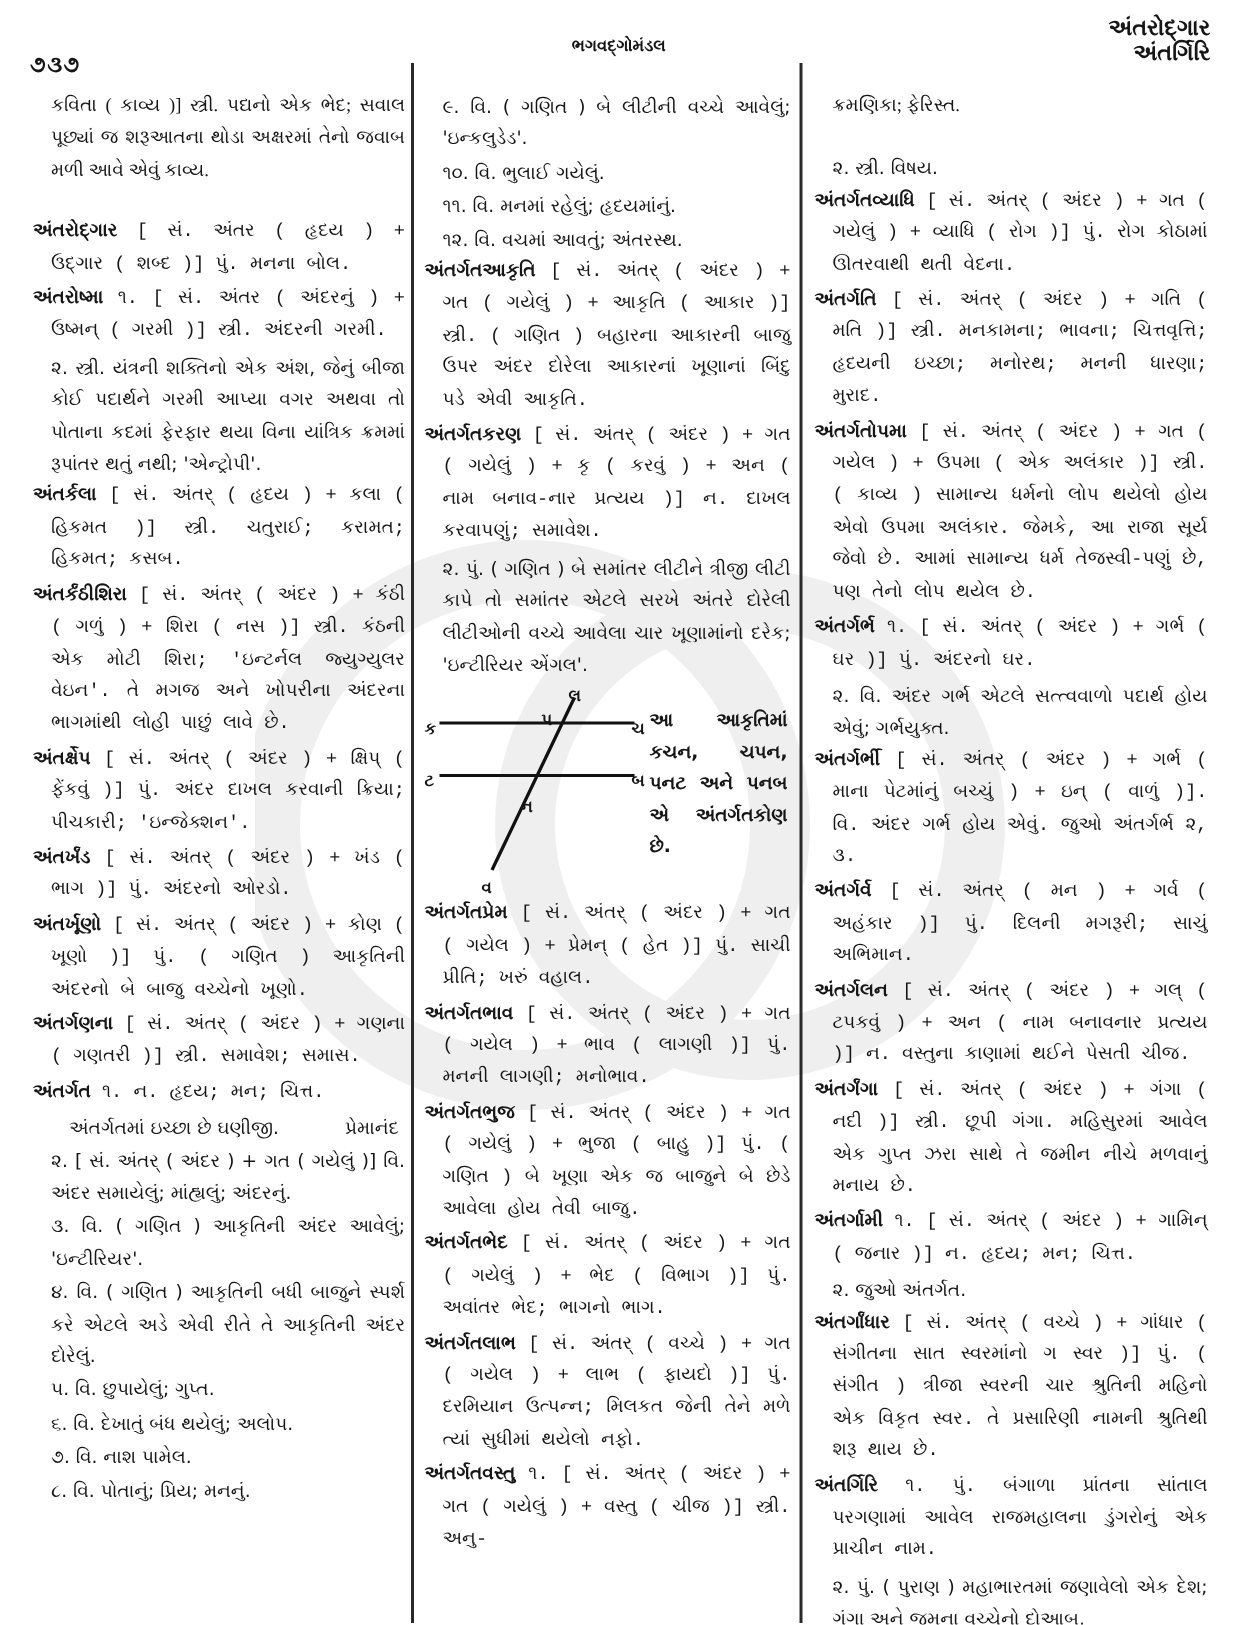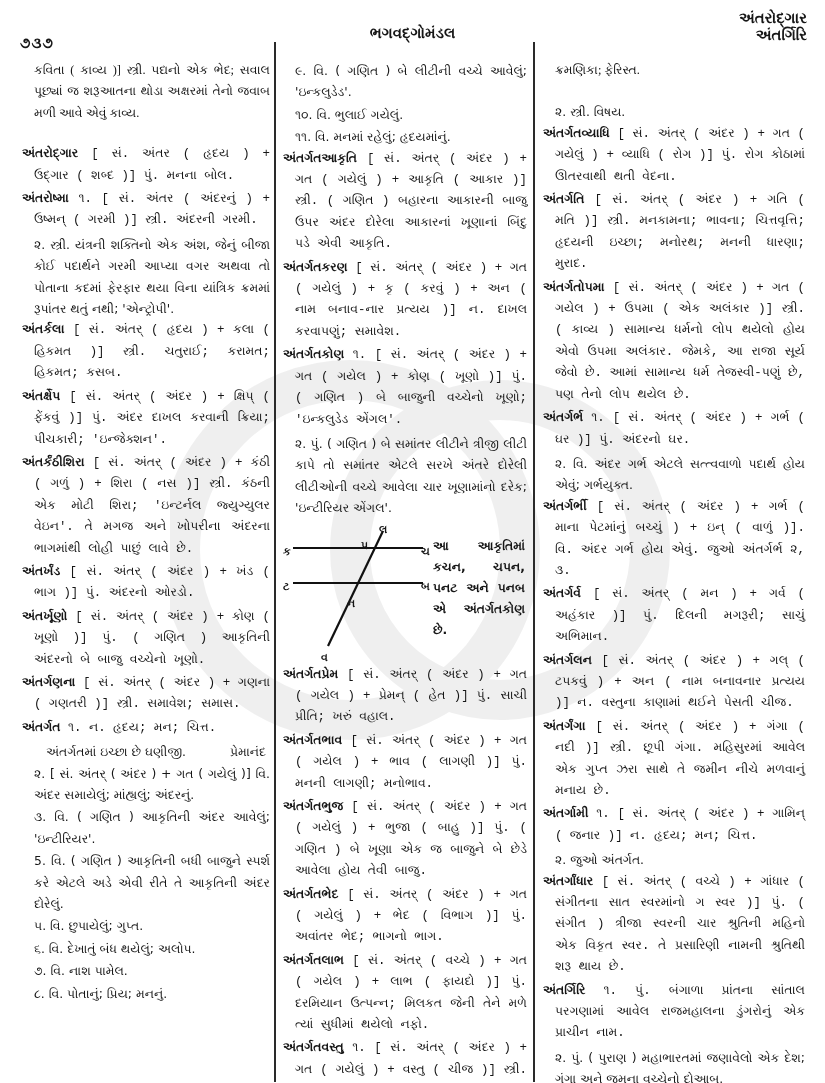--- a/index.html
+++ b/index.html
@@ -8,21 +8,21 @@
     background: #ffffff; color: #161616;
     font-family: "DejaVu Sans", sans-serif;
     position: relative;
   }
   .watermark {
     position: absolute; left: 170px; top: 300px; width: 500px; height: 500px;
     pointer-events: none; opacity: 0.06;
   }
   .header { position: absolute; top: 0; left: 0; width: 825px; height: 60px; }
   .page-num { position: absolute; left: 20px; top: 34px; font-size: 15px; font-weight: bold; letter-spacing: 1px; }
-  .running-title { position: absolute; left: 0; width: 825px; top: 24px; text-align: center; font-size: 15px; font-weight: bold; }
+  .running-title { position: absolute; left: 0; width: 825px; top: 24px; text-align: center; font-size: 11px; font-weight: bold; }
   .guide-words { position: absolute; right: 18px; top: 10px; text-align: right; font-size: 15px; font-weight: bold; line-height: 17px; }
   .col {
     position: absolute; top: 60px; bottom: 10px;
     font-size: 12.4px; line-height: 21.4px;
     text-align: justify;
   }
   .col1 { left: 22px; width: 248px; }
   .col2 { left: 283px; width: 244px; }
   .col3 { left: 543px; width: 262px; }
   .divider { position: absolute; top: 42px; width: 1.5px; background: #2a2a2a; }
@@ -58,42 +58,42 @@
 
 <div class="divider div1"></div>
 <div class="divider div2"></div>
 
 <div class="col col1">
     <p class="cont">કવિતા ( કાવ્ય )] સ્ત્રી. પદ્યનો એક ભેદ; સવાલ પૂછ્યાં જ શરૂઆતના થોડા અક્ષરમાં તેનો જવાબ મળી આવે એવું કાવ્ય.</p>
     <p class="entry"><span class="hw">અંતરોદ્ગાર</span><span> [ સં. અંતર ( હૃદય ) + ઉદ્ગાર ( શબ્દ )] પું. મનના બોલ.</span></p>
     <p class="entry"><span class="hw">અંતરોષ્મા</span><span> ૧. [ સં. અંતર ( અંદરનું ) + ઉષ્મન્ ( ગરમી )] સ્ત્રી. અંદરની ગરમી.</span></p>
     <p class="sub">૨. સ્ત્રી. યંત્રની શક્તિનો એક અંશ, જેનું બીજા કોઈ પદાર્થને ગરમી આપ્યા વગર અથવા તો પોતાના કદમાં ફેરફાર થયા વિના યાંત્રિક ક્રમમાં રૂપાંતર થતું નથી; 'એન્ટ્રોપી'.</p>
     <p class="entry"><span class="hw">અંતર્કલા</span><span> [ સં. અંતર્ ( હૃદય ) + કલા ( હિકમત )] સ્ત્રી. ચતુરાઈ; કરામત; હિકમત; કસબ.</span></p>
+    <p class="entry"><span class="hw">અંતર્કંઠીશિરા</span><span> [ સં. અંતર્ ( અંદર ) + કંઠી ( ગળું ) + શિરા ( નસ )] સ્ત્રી. કંઠની એક મોટી શિરા; 'ઇન્ટર્નલ જ્યુગ્યુલર વેઇન'. તે મગજ અને ખોપરીના અંદરના ભાગમાંથી લોહી પાછું લાવે છે.</span></p>
     <p class="entry"><span class="hw">અંતર્ક્ષેપ</span><span> [ સં. અંતર્ ( અંદર ) + ક્ષિપ્ ( ફેંકવું )] પું. અંદર દાખલ કરવાની ક્રિયા; પીચકારી; 'ઇન્જેક્શન'.</span></p>
-    <p class="entry"><span class="hw">અંતર્કંઠીશિરા</span><span> [ સં. અંતર્ ( અંદર ) + કંઠી ( ગળું ) + શિરા ( નસ )] સ્ત્રી. કંઠની એક મોટી શિરા; 'ઇન્ટર્નલ જ્યુગ્યુલર વેઇન'. તે મગજ અને ખોપરીના અંદરના ભાગમાંથી લોહી પાછું લાવે છે.</span></p>
     <p class="entry"><span class="hw">અંતર્ખંડ</span><span> [ સં. અંતર્ ( અંદર ) + ખંડ ( ભાગ )] પું. અંદરનો ઓરડો.</span></p>
     <p class="entry"><span class="hw">અંતર્ખૂણો</span><span> [ સં. અંતર્ ( અંદર ) + કોણ ( ખૂણો )] પું. ( ગણિત ) આકૃતિની અંદરનો બે બાજુ વચ્ચેનો ખૂણો.</span></p>
     <p class="entry"><span class="hw">અંતર્ગણના</span><span> [ સં. અંતર્ ( અંદર ) + ગણના ( ગણતરી )] સ્ત્રી. સમાવેશ; સમાસ.</span></p>
     <p class="entry"><span class="hw">અંતર્ગત</span><span> ૧. ન. હૃદય; મન; ચિત્ત.</span></p>
     <p class="quote"><span class="src">પ્રેમાનંદ</span><span>અંતર્ગતમાં ઇચ્છા છે ઘણીજી.</span></p>
     <p class="sub">૨. [ સં. અંતર્ ( અંદર ) + ગત ( ગયેલું )] વિ. અંદર સમાયેલું; માંહ્યલું; અંદરનું.</p>
     <p class="sub">૩. વિ. ( ગણિત ) આકૃતિની અંદર આવેલું; 'ઇન્ટીરિયર'.</p>
-    <p class="sub">5. વિ. ( ગણિત ) આકૃતિની બધી બાજુને સ્પર્શ કરે એટલે અડે એવી રીતે તે આકૃતિની અંદર દોરેલું.</p>
+    <p class="sub">૪. વિ. ( ગણિત ) આકૃતિની બધી બાજુને સ્પર્શ કરે એટલે અડે એવી રીતે તે આકૃતિની અંદર દોરેલું.</p>
     <p class="sub">૫. વિ. છુપાયેલું; ગુપ્ત.</p>
     <p class="sub">૬. વિ. દેખાતું બંધ થયેલું; અલોપ.</p>
     <p class="sub">૭. વિ. નાશ પામેલ.</p>
     <p class="sub">૮. વિ. પોતાનું; પ્રિય; મનનું.</p>
   </div>
 <div class="col col2">
     <p class="sub">૯. વિ. ( ગણિત ) બે લીટીની વચ્ચે આવેલું; 'ઇન્કલુડેડ'.</p>
     <p class="sub">૧૦. વિ. ભુલાઈ ગયેલું.</p>
     <p class="sub">૧૧. વિ. મનમાં રહેલું; હૃદયમાંનું.</p>
+    <p class="sub">૧૨. વિ. વચમાં આવતું; અંતરસ્થ.</p>
     <p class="entry"><span class="hw">અંતર્ગતઆકૃતિ</span><span> [ સં. અંતર્ ( અંદર ) + ગત ( ગયેલું ) + આકૃતિ ( આકાર )] સ્ત્રી. ( ગણિત ) બહારના આકારની બાજુ ઉપર અંદર દોરેલા આકારનાં ખૂણાનાં બિંદુ પડે એવી આકૃતિ.</span></p>
     <p class="entry"><span class="hw">અંતર્ગતકરણ</span><span> [ સં. અંતર્ ( અંદર ) + ગત ( ગયેલું ) + કૃ ( કરવું ) + અન ( નામ બનાવ-નાર પ્રત્યય )] ન. દાખલ કરવાપણું; સમાવેશ.</span></p>
-    <p class="entry"><span class="hw">અંતર્ગતકોણ</span><span> ૧. [ સં. અંતર્ ( અંદર ) + ગત ( ગયેલ ) + કોણ ( ખૂણો )] પું. ( ગણિત ) બે બાજુની વચ્ચેનો ખૂણો; 'ઇન્કલુડેડ એંગલ'.</span></p>
     <p class="sub">૨. પું. ( ગણિત ) બે સમાંતર લીટીને ત્રીજી લીટી કાપે તો સમાંતર એટલે સરખે અંતરે દોરેલી લીટીઓની વચ્ચે આવેલા ચાર ખૂણામાંનો દરેક; 'ઇન્ટીરિયર એંગલ'.</p>
     <div class="figure-wrap">
       <svg class="figure-svg" width="150" height="140" viewBox="0 0 150 140">
         <line x1="10" y1="27" x2="140" y2="27" stroke="#111" stroke-width="2"></line>
         <line x1="10" y1="62" x2="140" y2="62" stroke="#111" stroke-width="2"></line>
         <line x1="45" y1="125" x2="100" y2="10" stroke="#111" stroke-width="2.2"></line>
       </svg>
       <span class="fig-label" style="left: 96px; top: -2px;">લ</span>
       <span class="fig-label" style="left: 0px; top: 20px;">ક</span>
       <span class="fig-label" style="left: 78px; top: 14px;">પ</span>

